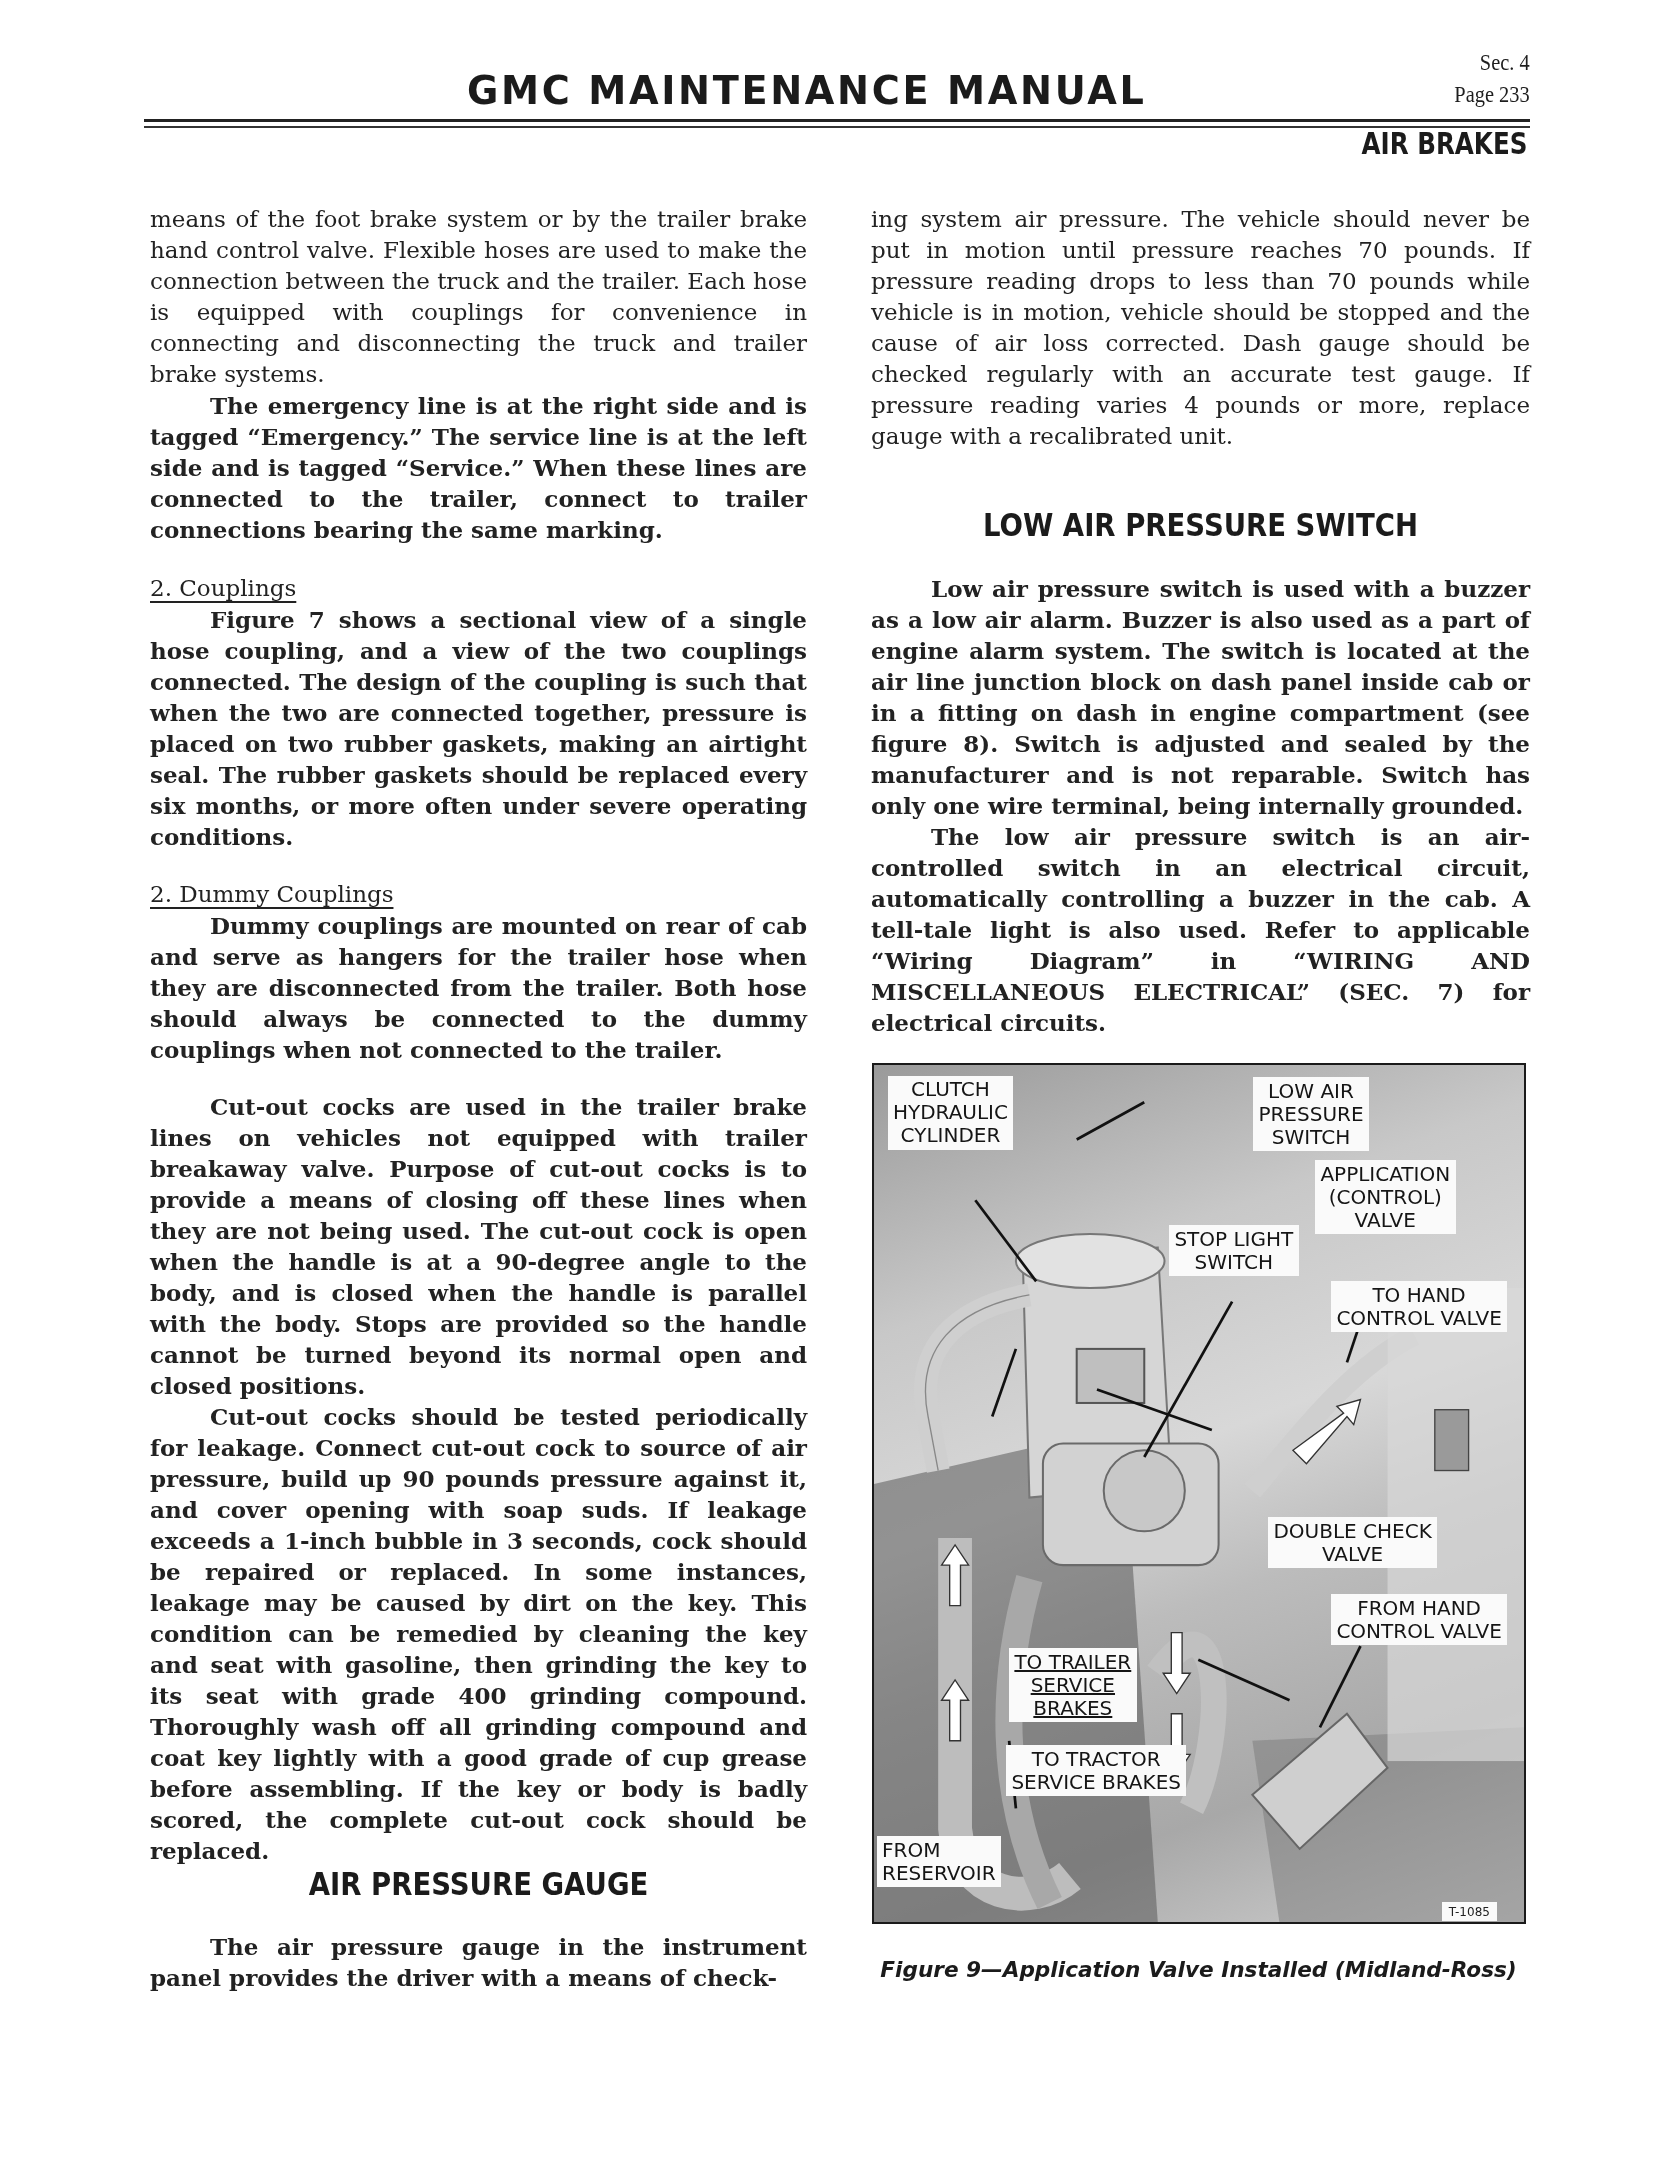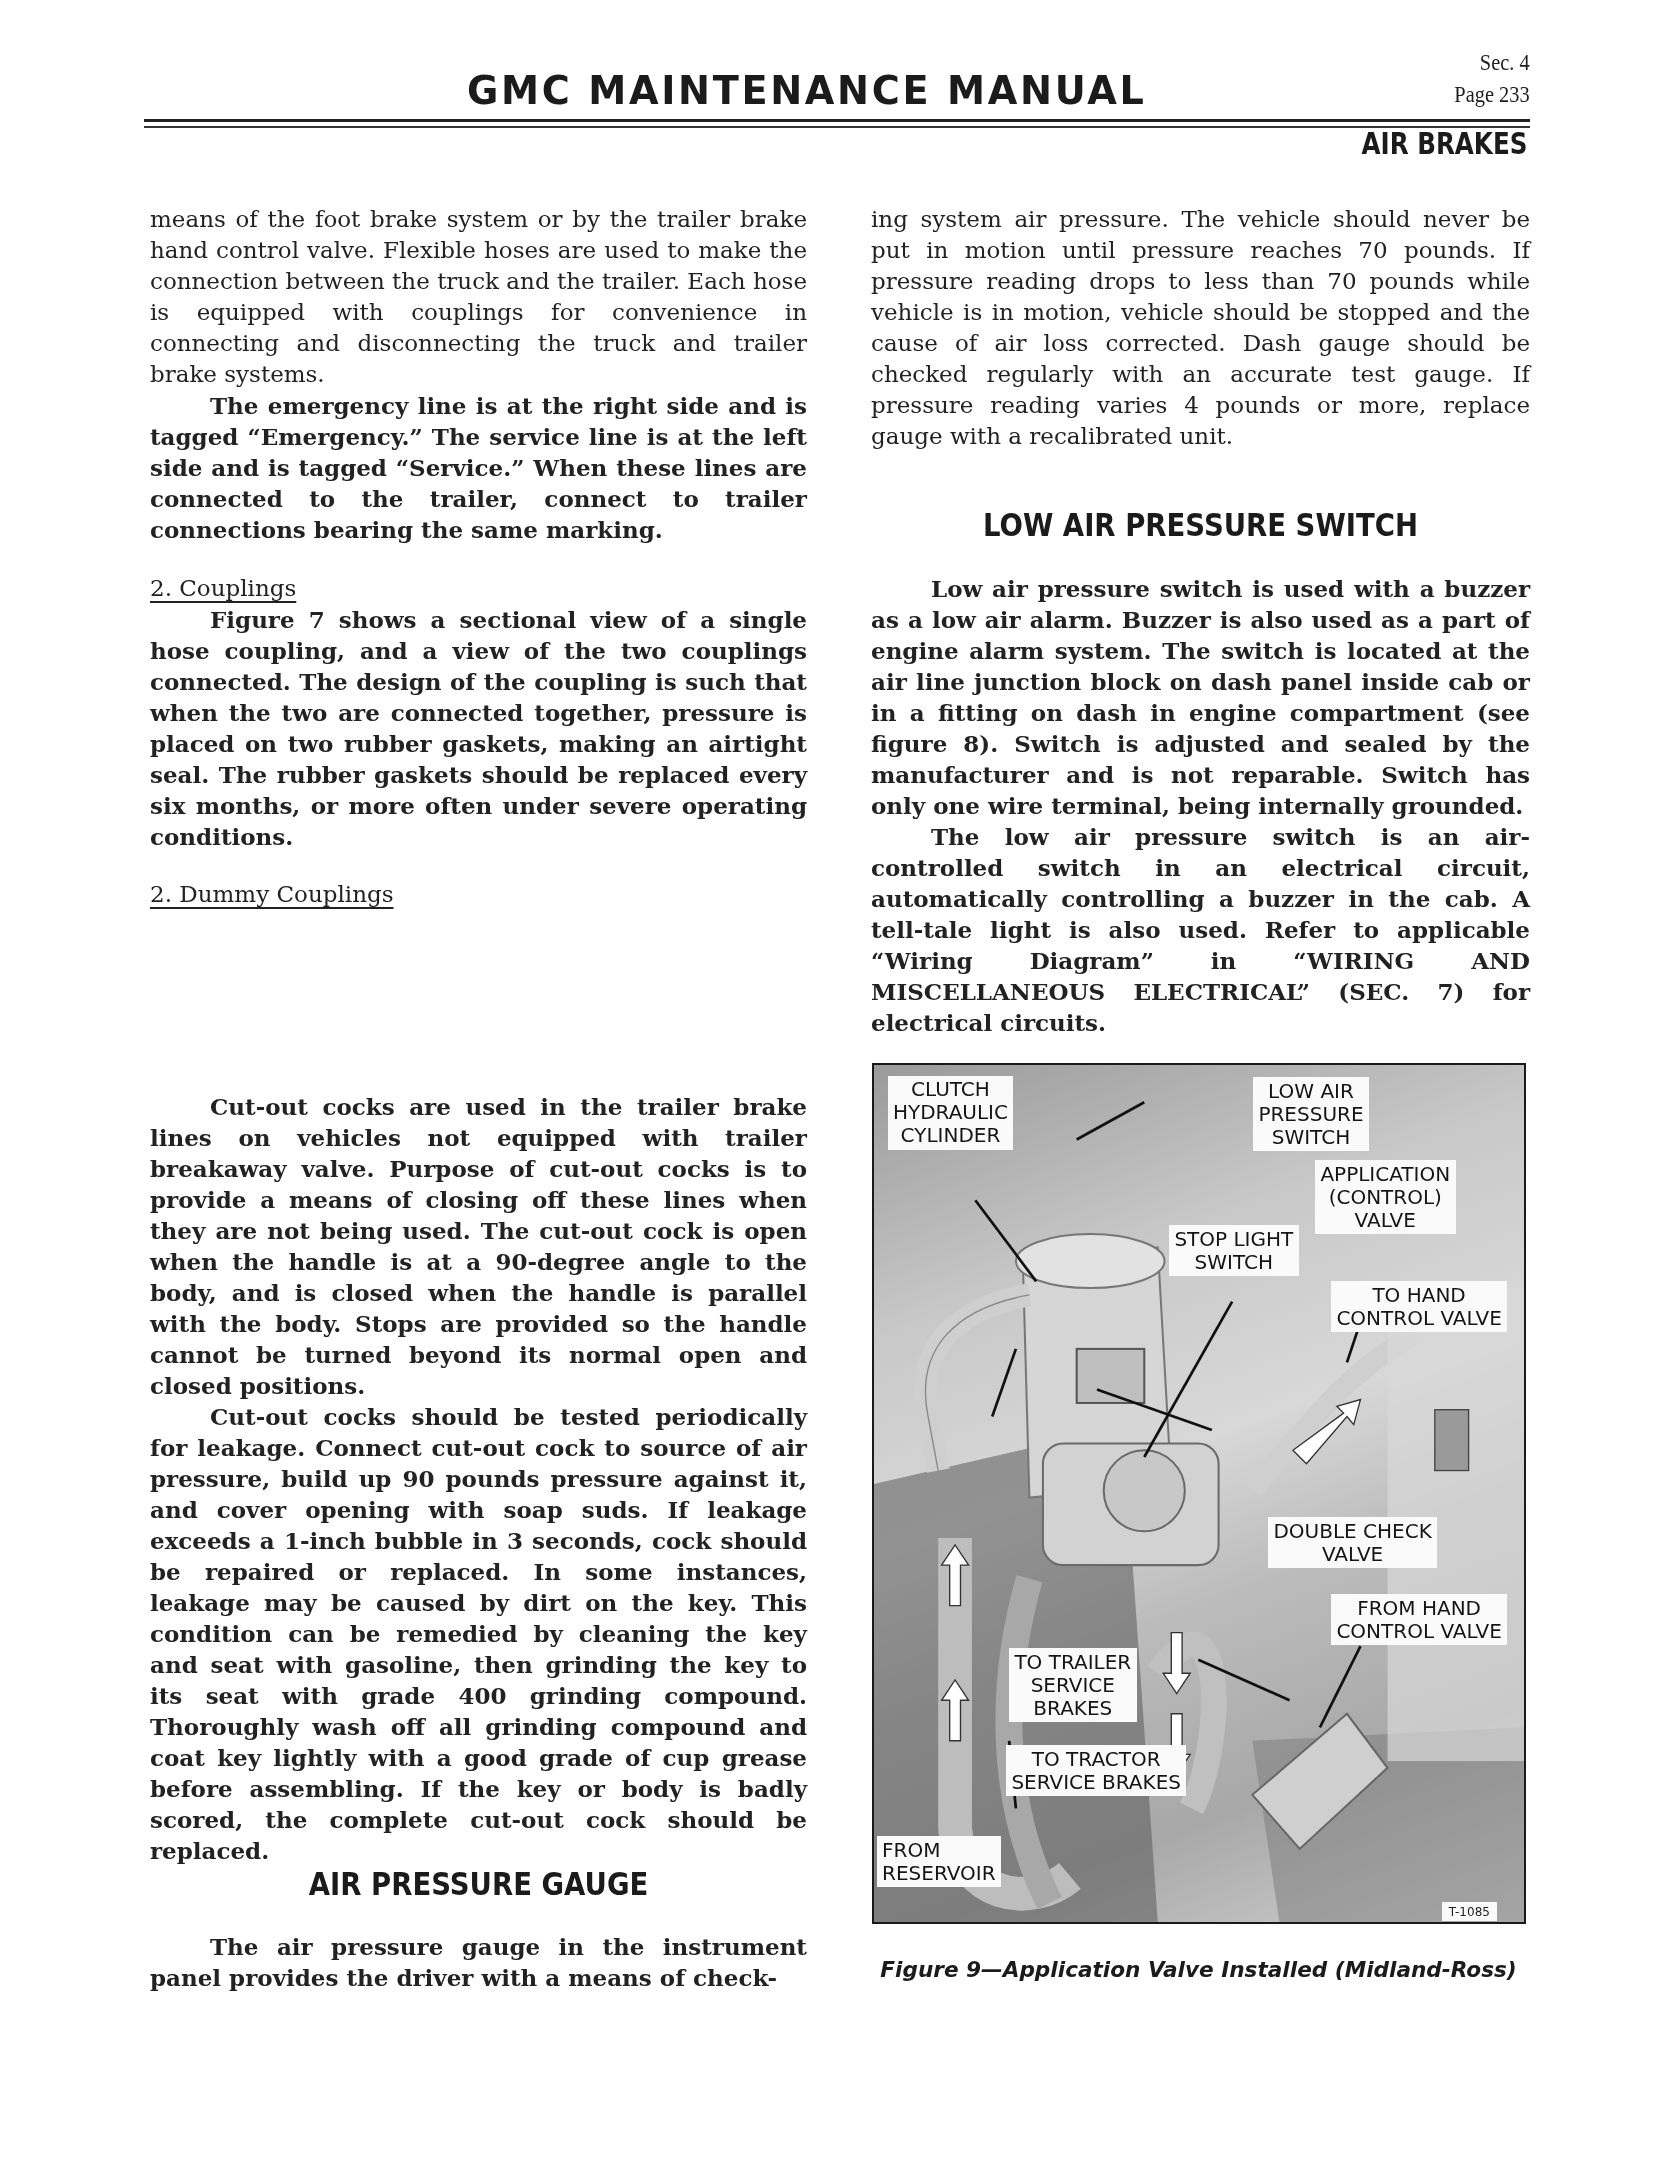--- a/index.html
+++ b/index.html
@@ -64,20 +64,21 @@
   <p class="ind">The emergency line is at the right side and is tagged “Emergency.” The service line is at the left side and is tagged “Service.” When these lines are connected to the trailer, connect to trailer connections bearing the same marking.</p>
 </div>
 
 <div class="abs col col-left" style="top:573px;">
   <p><span class="sub">2. Couplings</span></p>
   <p class="ind">Figure 7 shows a sectional view of a single hose coupling, and a view of the two couplings connected. The design of the coupling is such that when the two are connected together, pressure is placed on two rubber gaskets, making an airtight seal. The rubber gaskets should be replaced every six months, or more often under severe operating conditions.</p>
 </div>
 
 <div class="abs col col-left" style="top:879px;">
   <p><span class="sub">2. Dummy Couplings</span></p>
+  <p class="ind">Dummy couplings are mounted on rear of cab and serve as hangers for the trailer hose when they are disconnected from the trailer. Both hose should always be connected to the dummy couplings when not connected to the trailer.</p>
 </div>
 
 <div class="abs col col-left" style="top:1091px;">
   <p class="ind">Cut-out cocks are used in the trailer brake lines on vehicles not equipped with trailer breakaway valve. Purpose of cut-out cocks is to provide a means of closing off these lines when they are not being used. The cut-out cock is open when the handle is at a 90-degree angle to the body, and is closed when the handle is parallel with the body. Stops are provided so the handle cannot be turned beyond its normal open and closed positions.</p>
   <p class="ind">Cut-out cocks should be tested periodically for leakage. Connect cut-out cock to source of air pressure, build up 90 pounds pressure against it, and cover opening with soap suds. If leakage exceeds a 1-inch bubble in 3 seconds, cock should be repaired or replaced. In some instances, leakage may be caused by dirt on the key. This condition can be remedied by cleaning the key and seat with gasoline, then grinding the key to its seat with grade 400 grinding compound. Thoroughly wash off all grinding compound and coat key lightly with a good grade of cup grease before assembling. If the key or body is badly scored, the complete cut-out cock should be replaced.</p>
 </div>
 
 <div class="abs sec-head" style="left:150px; width:657px; top:1865px;">AIR PRESSURE GAUGE</div>
 <div class="abs col col-left" style="top:1931px;">
   <p class="ind">The air pressure gauge in the instrument panel provides the driver with a means of check-</p>
@@ -152,21 +153,21 @@
 (CONTROL)
 VALVE</div>
   <div class="flabel" style="left:295px; top:160px;">STOP LIGHT
 SWITCH</div>
   <div class="flabel" style="left:457px; top:216px;">TO HAND
 CONTROL VALVE</div>
   <div class="flabel" style="left:394px; top:452px;">DOUBLE CHECK
 VALVE</div>
   <div class="flabel" style="left:457px; top:529px;">FROM HAND
 CONTROL VALVE</div>
-  <div class="flabel" style="left:135px; top:583px;">TO TRAILER
+  <div class="flabel" style="left:135px; top:583px;text-decoration:underline;">TO TRAILER
 SERVICE
 BRAKES</div>
   <div class="flabel" style="left:132px; top:680px;">TO TRACTOR
 SERVICE BRAKES</div>
   <div class="flabel" style="left:2.7px; top:771px; text-align:left;">FROM
 RESERVOIR</div>
   <div class="fcode" style="left:568px; top:805px;">T-1085</div>
 </div>
 
 <div class="abs caption">Figure 9—Application Valve Installed (Midland-Ross)</div>

